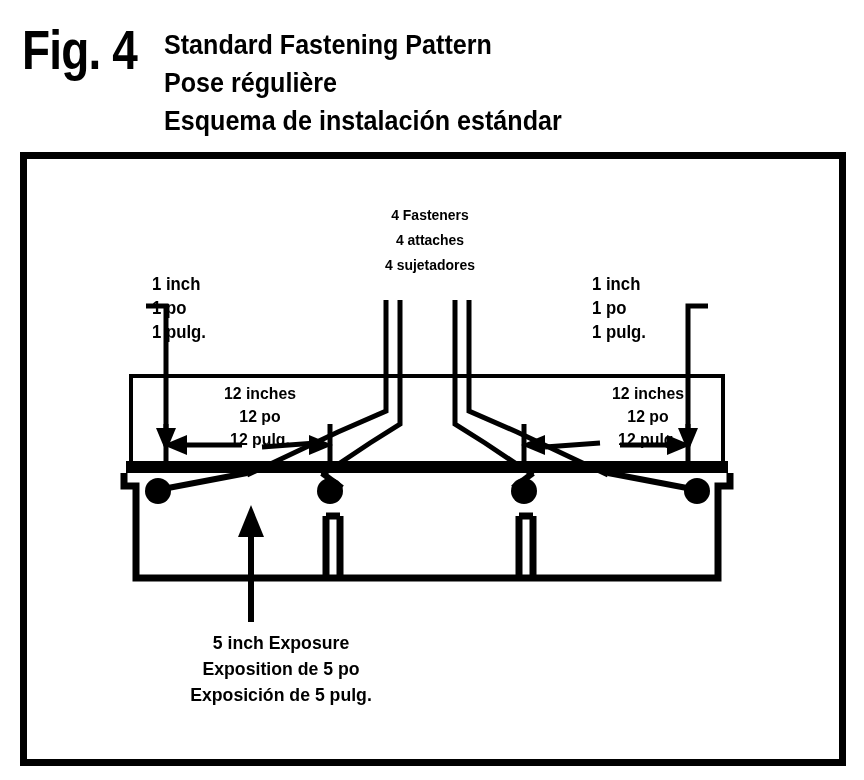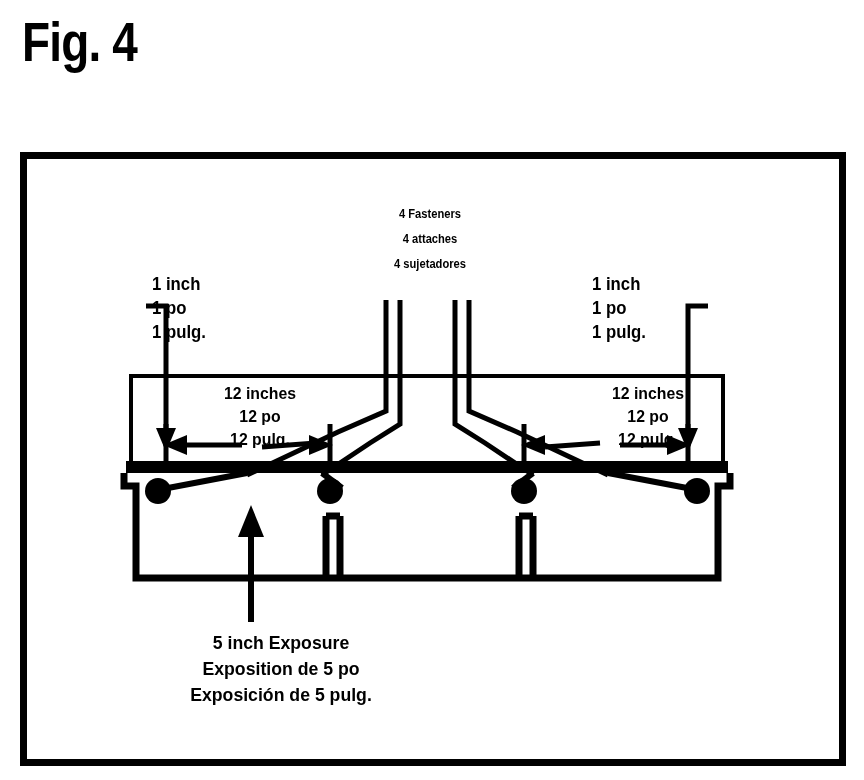--- a/index.html
+++ b/index.html
@@ -1,20 +1,20 @@
 <!DOCTYPE html>
 <html><head>
 <meta charset="utf-8">
 <style>
   html,body{margin:0;padding:0;background:#ffffff;}
   body{width:864px;height:780px;font-family:"Liberation Sans",sans-serif;color:#000;}
   #root{position:relative;width:864px;height:780px;overflow:hidden;background:#fff;}
 
   
-  .hdr{position:absolute;left:0;top:0;width:864px;height:148px;}
+  .hdr{position:absolute;left:0;top:8px;width:864px;height:148px;}
   .fig-label{
     position:absolute;left:22px;top:14px;
     font-family:"Liberation Sans",sans-serif;
     font-weight:700;font-size:56px;line-height:56px;
     letter-spacing:-1px;
     transform:scaleX(.82);transform-origin:left top;
     white-space:nowrap;
   }
   .titles{position:absolute;left:164px;top:18px;width:680px;}
   .titles .t{
@@ -31,36 +31,47 @@
     box-sizing:border-box;
   }
 
   
   .diagram{position:absolute;left:0;top:0;width:864px;height:780px;}
 
   
   .lbl{position:absolute;text-align:center;font-weight:700;white-space:nowrap;}
   .lbl div{transform:scaleX(.93);transform-origin:center center;}
 
-  .lbl-fasteners{left:332px;top:202px;width:196px;font-size:12px;line-height:25px;}
+  .lbl-fasteners{left:332px;top:202px;width:196px;font-size:15px;line-height:25px;}
   .lbl-left-inch{left:152px;top:272px;width:130px;font-size:18px;line-height:24px;text-align:left;}
   .lbl-left-inch div{transform-origin:left center;}
   .lbl-right-inch{left:592px;top:272px;width:130px;font-size:18px;line-height:24px;text-align:left;}
   .lbl-right-inch div{transform-origin:left center;}
   .lbl-left-12{left:178px;top:382px;width:164px;font-size:17px;line-height:23px;}
   .lbl-right-12{left:566px;top:382px;width:164px;font-size:17px;line-height:23px;}
   .lbl-exposure{left:120px;top:630px;width:322px;font-size:19px;line-height:26px;text-align:center;}
 </style>
 </head>
 <body>
 
 <div id="root">
 
   <div class="hdr">
     <div class="fig-label">Fig. 4</div>
+    <div class="titles">
+      <div class="t">
+          <div>Standard Fastening Pattern</div>
+        </div>
+      <div class="t">
+          <div>Pose régulière</div>
+        </div>
+      <div class="t">
+          <div>Esquema de instalación estándar</div>
+        </div>
+    </div>
   </div>
 
   <div class="frame"></div>
 
   <svg class="diagram" viewBox="0 0 864 780">
 
     <g>
       <path d="M131,376 L723,376 L723,463 L131,463 Z" fill="#fff" stroke="#000" stroke-width="4"></path>
 
       <rect x="126" y="461" width="602" height="12" fill="#000"></rect>

